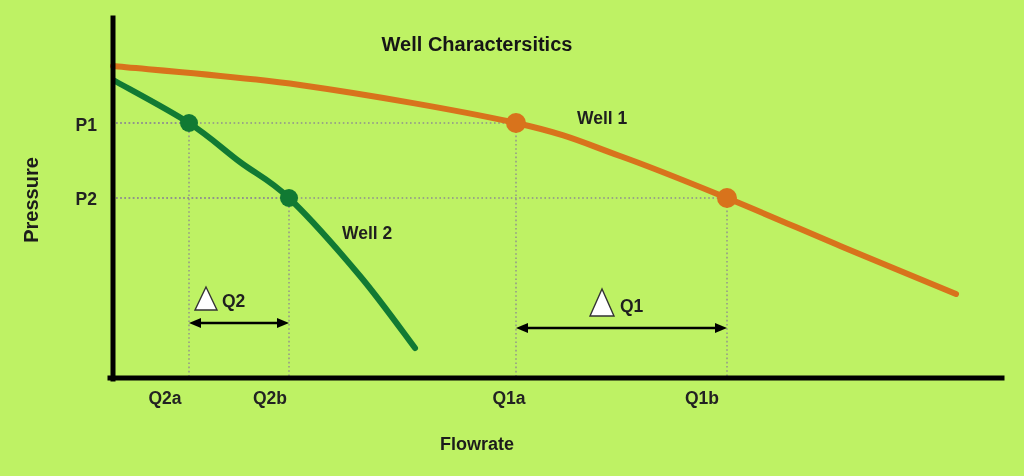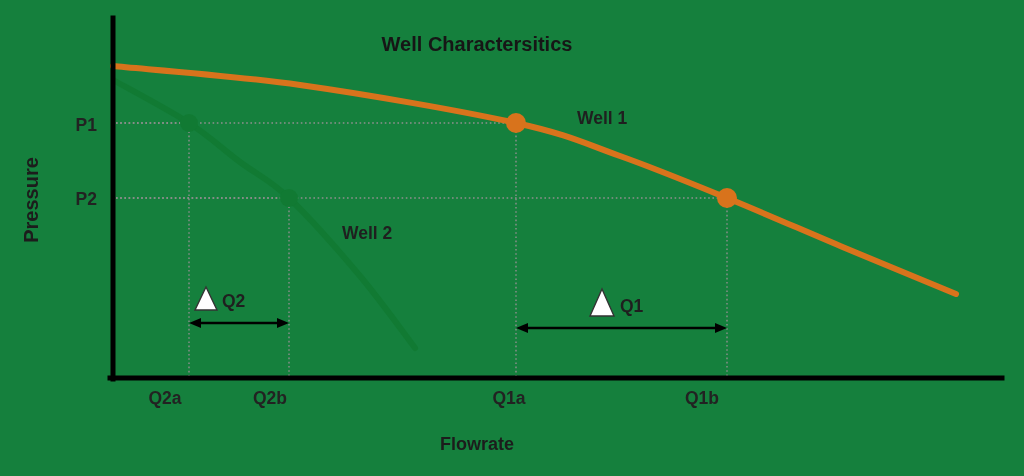--- a/index.html
+++ b/index.html
@@ -1,16 +1,16 @@
 <!DOCTYPE html>
 <html><head>
 <meta charset="utf-8">
 <style>
   html,body{margin:0;padding:0;background:#ffffff;}
-  .stage{position:relative;width:1024px;height:476px;background:#15803d;overflow:hidden;}
+  .stage{position:relative;width:1024px;height:476px;background:#bef264;overflow:hidden;}
   svg{display:block;}
   .axis{stroke:#000000;stroke-width:5;stroke-linecap:square;}
   .curve{fill:none;stroke-width:6;stroke-linecap:round;}
   .dotted{stroke:#8f8f8f;stroke-width:1.4;stroke-dasharray:1.6 2.6;fill:none;}
   .arrowline{stroke:#000000;stroke-width:2.4;}
   .arrowhead{fill:#000000;stroke:none;}
   .tri{fill:#ffffff;stroke:#333333;stroke-width:1.4;}
   .t{font-family:"Liberation Sans","DejaVu Sans",sans-serif;font-weight:bold;fill:#1c1c1c;}
   .title{font-size:20px;fill:#161616;}
   .axlabel{font-size:18px;}

